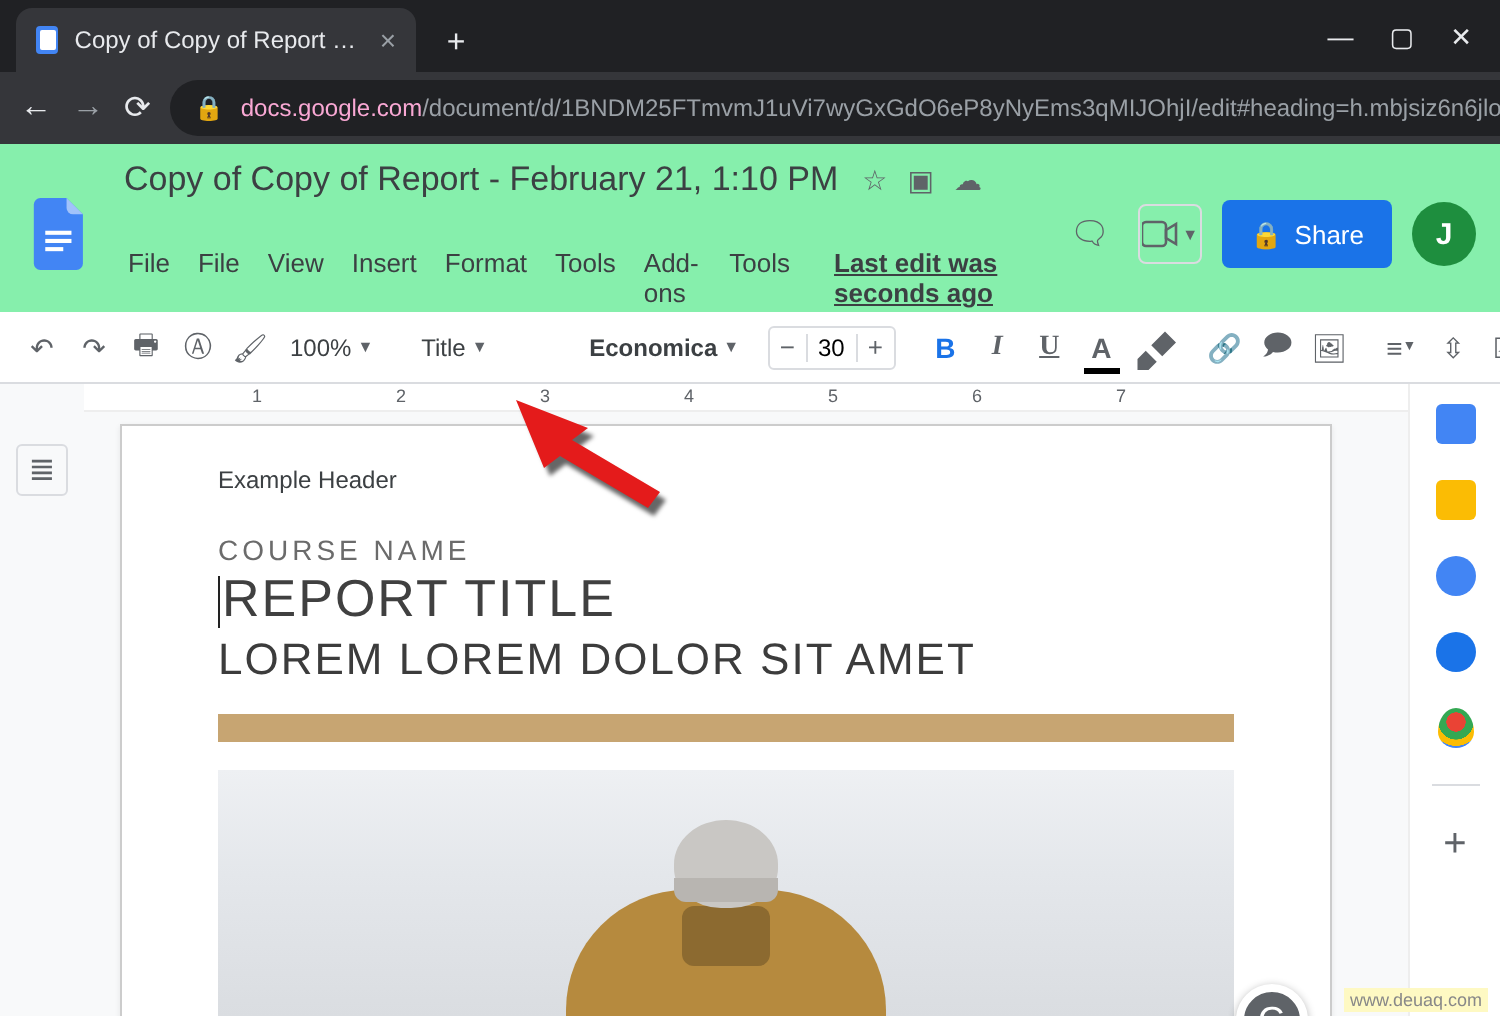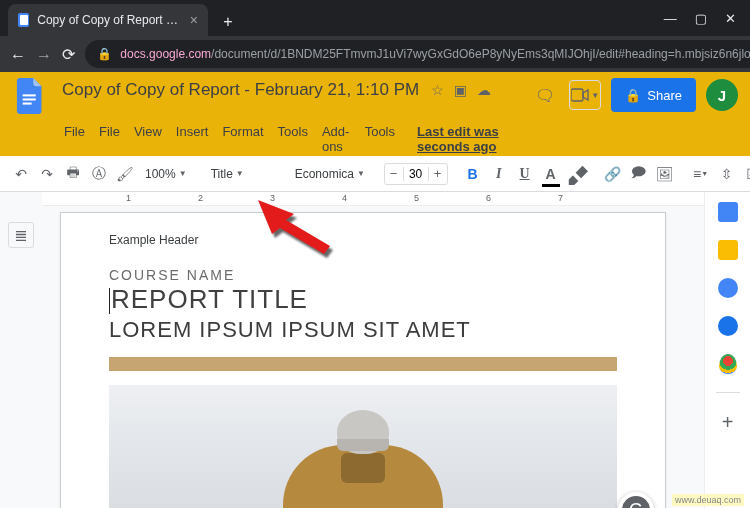--- a/index.html
+++ b/index.html
@@ -19,21 +19,21 @@
 
 .browser-toolbar { background: #35363a; height: 36px; display: flex; align-items: center; padding: 0 10px; gap: 10px; }
 .nav-btn { color: #9aa0a6; font-size: 16px; cursor: pointer; width: 20px; text-align: center;}
 .nav-btn.active { color: #e8eaed; }
 .address-bar { flex: 1; background: #202124; border-radius: 14px; height: 28px; display: flex; align-items: center; padding: 0 12px; gap: 8px; }
 .lock-icon { color: #9aa0a6; font-size: 12px;}
 .url-text { color: #9aa0a6; font-size: 12px; white-space: nowrap; overflow: hidden; }
 .url-text .domain { color: #f9a8d4; }
 
 
-.docs-header { display:flex; align-items:flex-start; padding:6px 12px 0 12px; gap:10px; background:#eab308;}
+.docs-header { display:flex; align-items:center; padding:6px 12px 0 12px; gap:10px; background:#86efac;}
 .docs-logo { width:36px; height:36px; display:flex; align-items:center; justify-content:center;}
 .docs-logo svg { width:30px; height:36px;}
 .title-area { flex:1;}
 .title-row { display:flex; align-items:center; gap:8px;}
 .doc-title { font-size:17px; color:#3c4043; padding:2px 4px;}
 .title-icons { display:flex; gap:10px; color:#5f6368;}
 .title-icons span { font-size:14px; cursor:pointer;}
 .menu-bar { display:flex; gap:2px; margin-top:20px;}
 .menu-bar span { font-size:13px; color:#3c4043; padding:2px 6px; cursor:pointer;}
 .last-edit { font-size:13px; color:#5f6368; text-decoration:underline; margin-left:8px; cursor:pointer;font-weight:bold;}
@@ -187,21 +187,21 @@
   <div class="tb-dropdown">
       <span>100%</span>
       <span class="dd-arrow">▼</span>
     </div>
   <span class="tb-sep"></span>
   <div class="tb-dropdown" style="min-width:70px;">
       <span>Title</span>
       <span class="dd-arrow">▼</span>
     </div>
   <span class="tb-sep"></span>
-  <div class="tb-dropdown" style="min-width:80px;">
+  <div class="tb-dropdown" style="min-width:80px;font-weight:bold;">
       <span>Economica</span>
       <span class="dd-arrow">▼</span>
     </div>
   <span class="tb-sep"></span>
   <div class="font-size">
     <span class="fs-btn">−</span>
     <span class="fs-val">30</span>
     <span class="fs-btn">+</span>
   </div>
   <span class="tb-sep"></span>
@@ -244,21 +244,21 @@
           <span class="ruler-num" style="left: 288px;">5</span>
           <span class="ruler-num" style="left: 360px;">6</span>
           <span class="ruler-num" style="left: 432px;">7</span>
         </div>
     </div>
     <div class="page-wrap">
       <div class="page">
         <div class="header-text">Example Header</div>
         <div class="course-name">COURSE NAME</div>
         <div class="report-title"><span class="cursor-line"></span><span>REPORT TITLE</span></div>
-        <div class="subtitle-line">LOREM IPSUM IPSUM SIT AMET</div>
+        <div class="subtitle-line">LOREM LOREM DOLOR SIT AMET</div>
         <div class="divider-bar"></div>
         <div class="photo-block">
           <div class="person">
             <div class="jacket"></div>
             <div class="beanie"></div>
           </div>
         </div>
       </div>
     </div>
     <div class="explore-btn">G</div>

